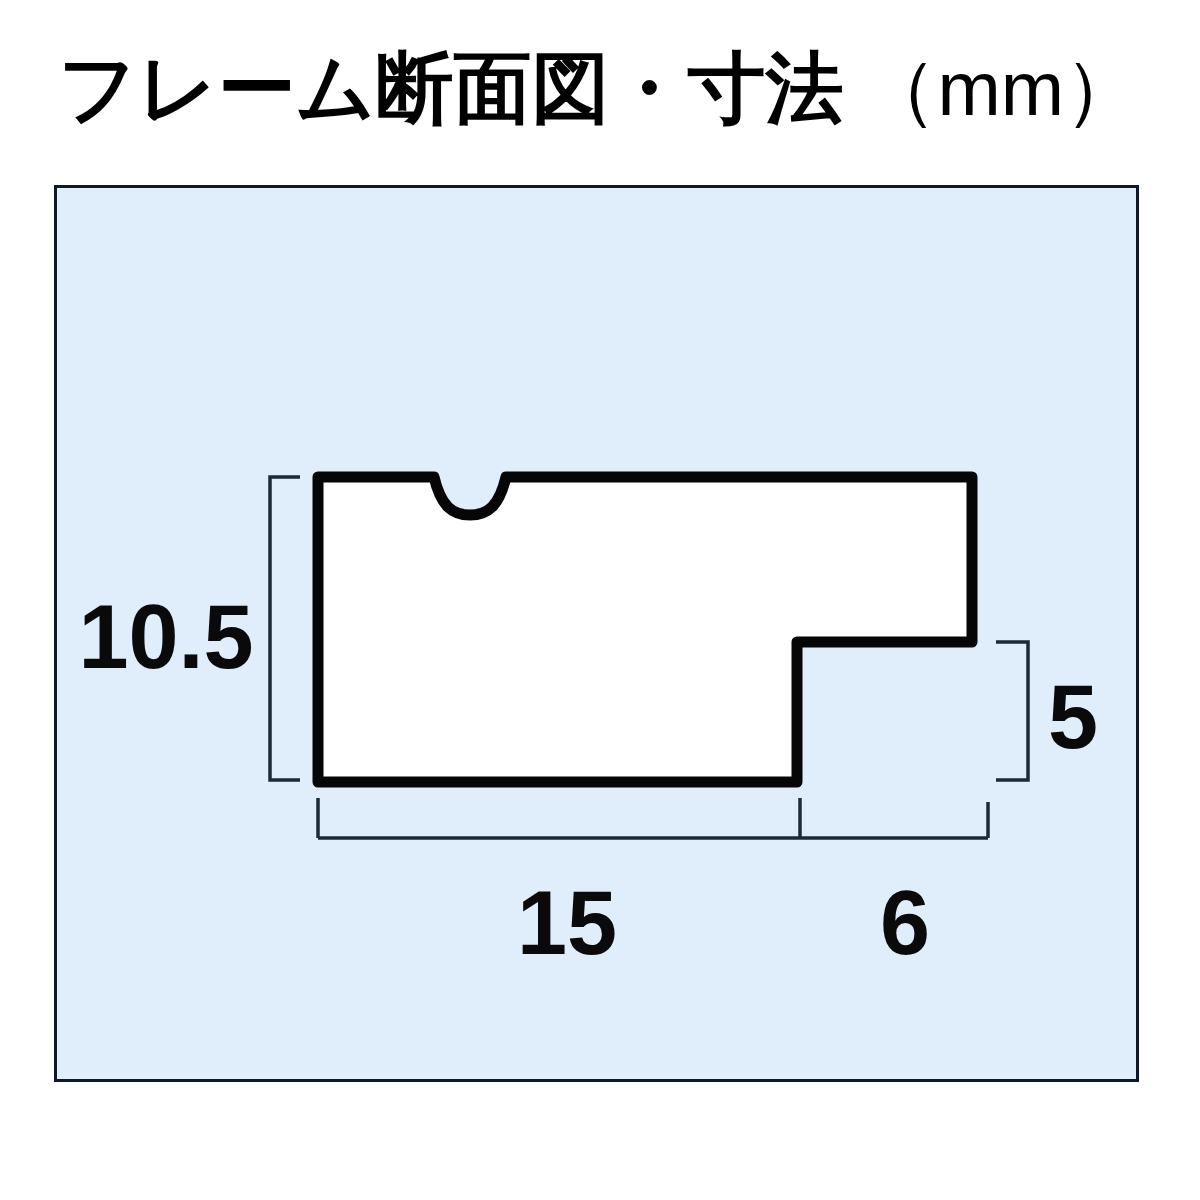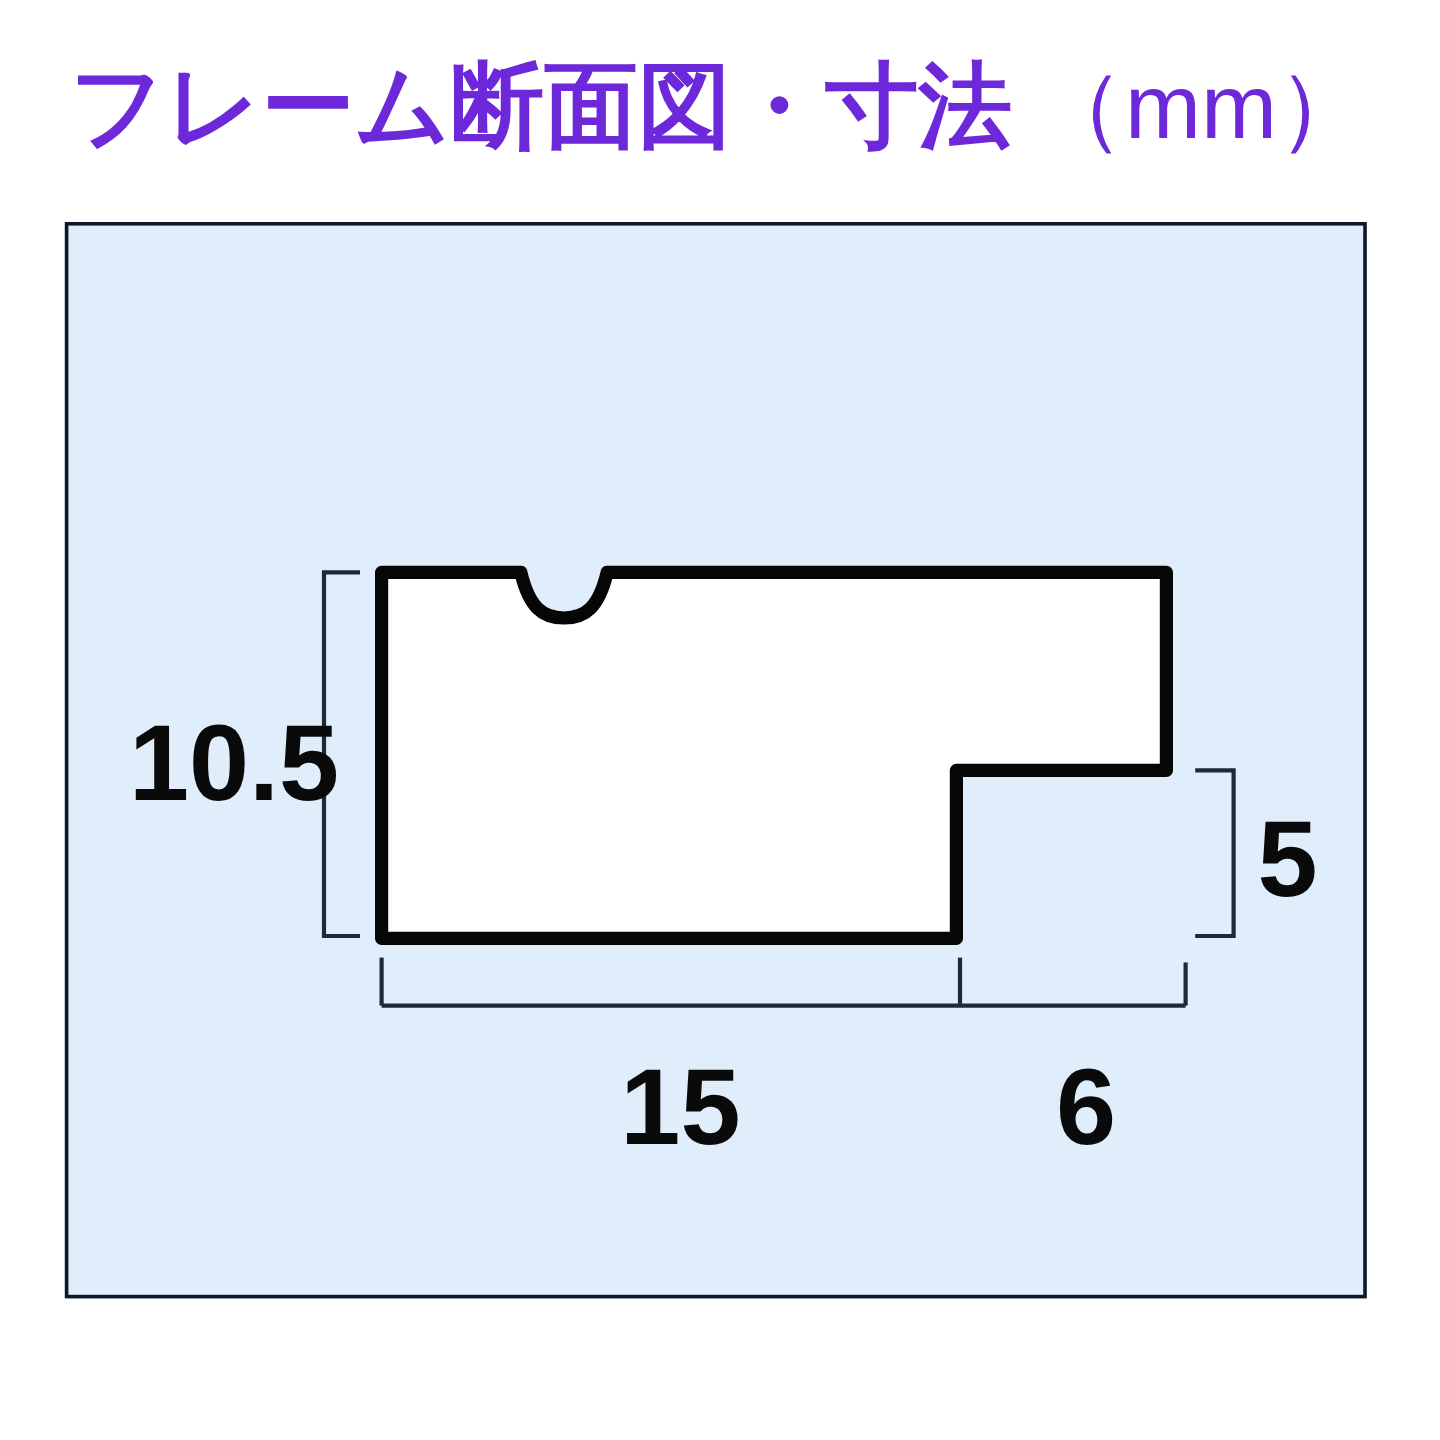--- a/index.html
+++ b/index.html
@@ -8,21 +8,21 @@
     background:#ffffff;
     font-family:"Liberation Sans","DejaVu Sans",sans-serif;
     color:#0a0a0a;
     overflow:hidden;
   }
   .page { position:relative; width:1200px; height:1200px; }
 
   .title {
     position:absolute; left:58px; top:46px;
     font-size:78px; font-weight:600; line-height:1.1;
-    white-space:nowrap; color:#6d28d9;
+    white-space:nowrap; color:#000000;
   }
   .title .unit {
     font-weight:400; margin-left:18px; font-size:76px;
   }
 
   .panel {
     position:absolute; left:54px; top:185px;
     width:1085px; height:897px;
     background:#dfeefa;
     border:3px solid #0d1926;
@@ -33,21 +33,21 @@
     position:absolute; left:0; top:0; width:1200px; height:1200px;
     pointer-events:none;
   }
 
   .dim-label {
     position:absolute;
     transform:translate(-50%,-50%);
     font-size:90px; font-weight:bold; line-height:1;
     color:#0a0a0a; white-space:nowrap;
   }
-  .lbl-height       { left:166px;  top:637px;margin-left:29px; }
+  .lbl-height       { left:166px;  top:637px; }
   .lbl-rabbet-h     { left:1073px; top:717px; }
   .lbl-width        { left:567px;  top:923px; }
   .lbl-rabbet-w     { left:905px;  top:923px; }
 </style>
 </head>
 <body>
 
 <div class="page">
 
   <div class="title">

